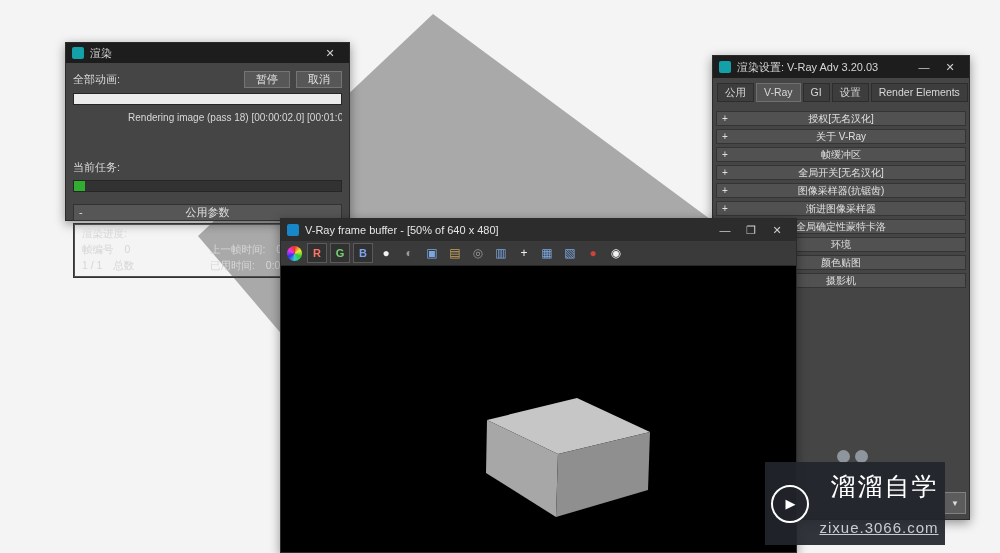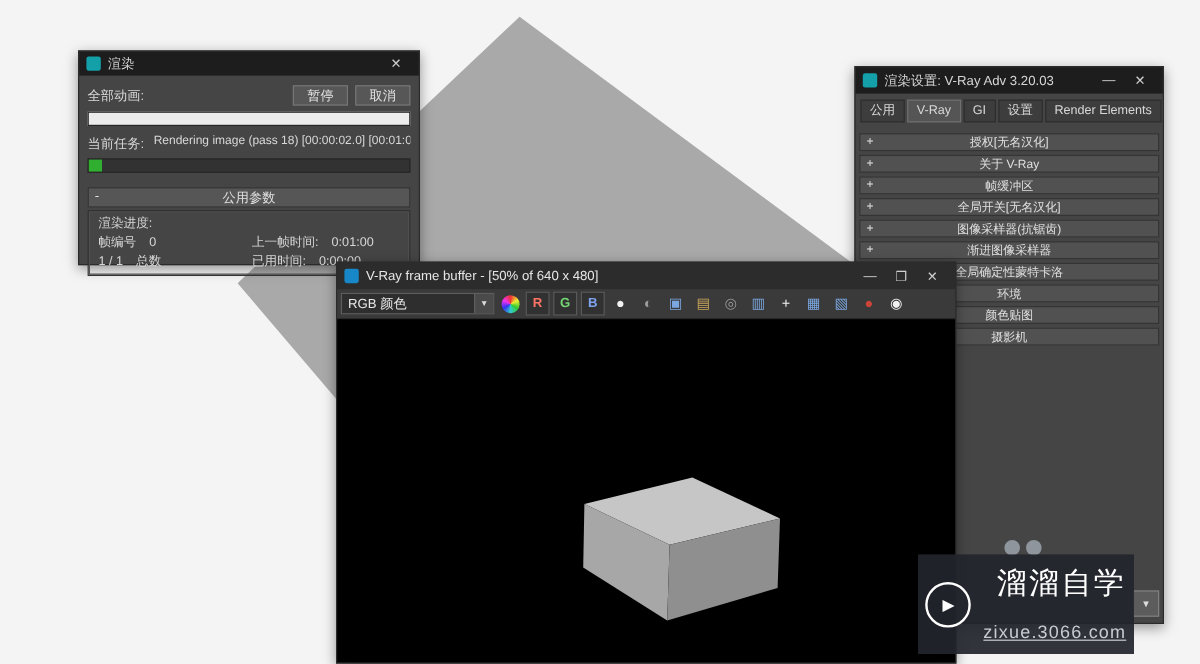--- a/index.html
+++ b/index.html
@@ -23,21 +23,21 @@
   .rp-body{padding:5px 7px 0 7px;}
   .rp-row1{display:flex;align-items:center;gap:6px;margin-top:3px;}
   .spacer{flex:1;}
   .btn{height:17px;min-width:46px;background:#575757;border:1px solid #757575;
        color:#e2e2e2;font-size:11px;font-family:inherit;padding:0 8px;}
   .pbar{height:10px;border:1px solid #262626;margin-top:5px;}
   .pbar.light{background:#ececec;}
   .pbar.dark{background:#323232;}
   .pfill{height:100%;width:4%;background:#2fae2f;}
   .rp-task{display:flex;gap:8px;margin-top:7px;font-size:10px;white-space:nowrap;overflow:hidden;}
-  .rp-task .lbl{font-size:11px;}
+  .rp-task .lbl{font-size:11px;margin-top:48px;}
   .rollhead{margin-top:12px;height:15px;background:#565656;border:1px solid #323232;
             position:relative;display:flex;align-items:center;justify-content:center;
             font-size:11px;color:#e0e0e0;}
   .minus{position:absolute;left:5px;top:0;line-height:15px;}
   .groupbox{margin-top:2px;border:1px solid #333;box-shadow:inset 0 0 0 1px #4f4f4f;
             padding:3px 8px 4px 8px;font-size:10.5px;color:#d6d6d6;}
   .g-row{display:flex;margin-top:2px;}
   .g-left{width:128px;white-space:nowrap;}
   .g-right{white-space:nowrap;}
   .gv{margin-left:8px;}
@@ -225,26 +225,20 @@
     <div class="titlebar">
       <span class="applogo"></span>
       <span class="tb-title">V-Ray frame buffer - [50% of 640 x 480]</span>
       <span class="tb-ctl">
         <span class="tb-btn">—</span>
         <span class="tb-btn">❐</span>
         <span class="tb-btn">✕</span>
       </span>
     </div>
     <div class="fb-toolbar">
-      <div class="channel-drop">
-        <span>RGB 颜色</span>
-        <span class="drop-arrow">
-          <span>▼</span>
-        </span>
-      </div>
       <span class="ticon">
           <span class="color-wheel"></span>
         </span>
       <span class="ticon ic-r">R</span>
       <span class="ticon ic-g">G</span>
       <span class="ticon ic-b">B</span>
       <span class="ticon ic-white">●</span>
       <span class="ticon ic-gray">◐</span>
       <span class="ticon ic-blue">▣</span>
       <span class="ticon ic-gold">▤</span>

